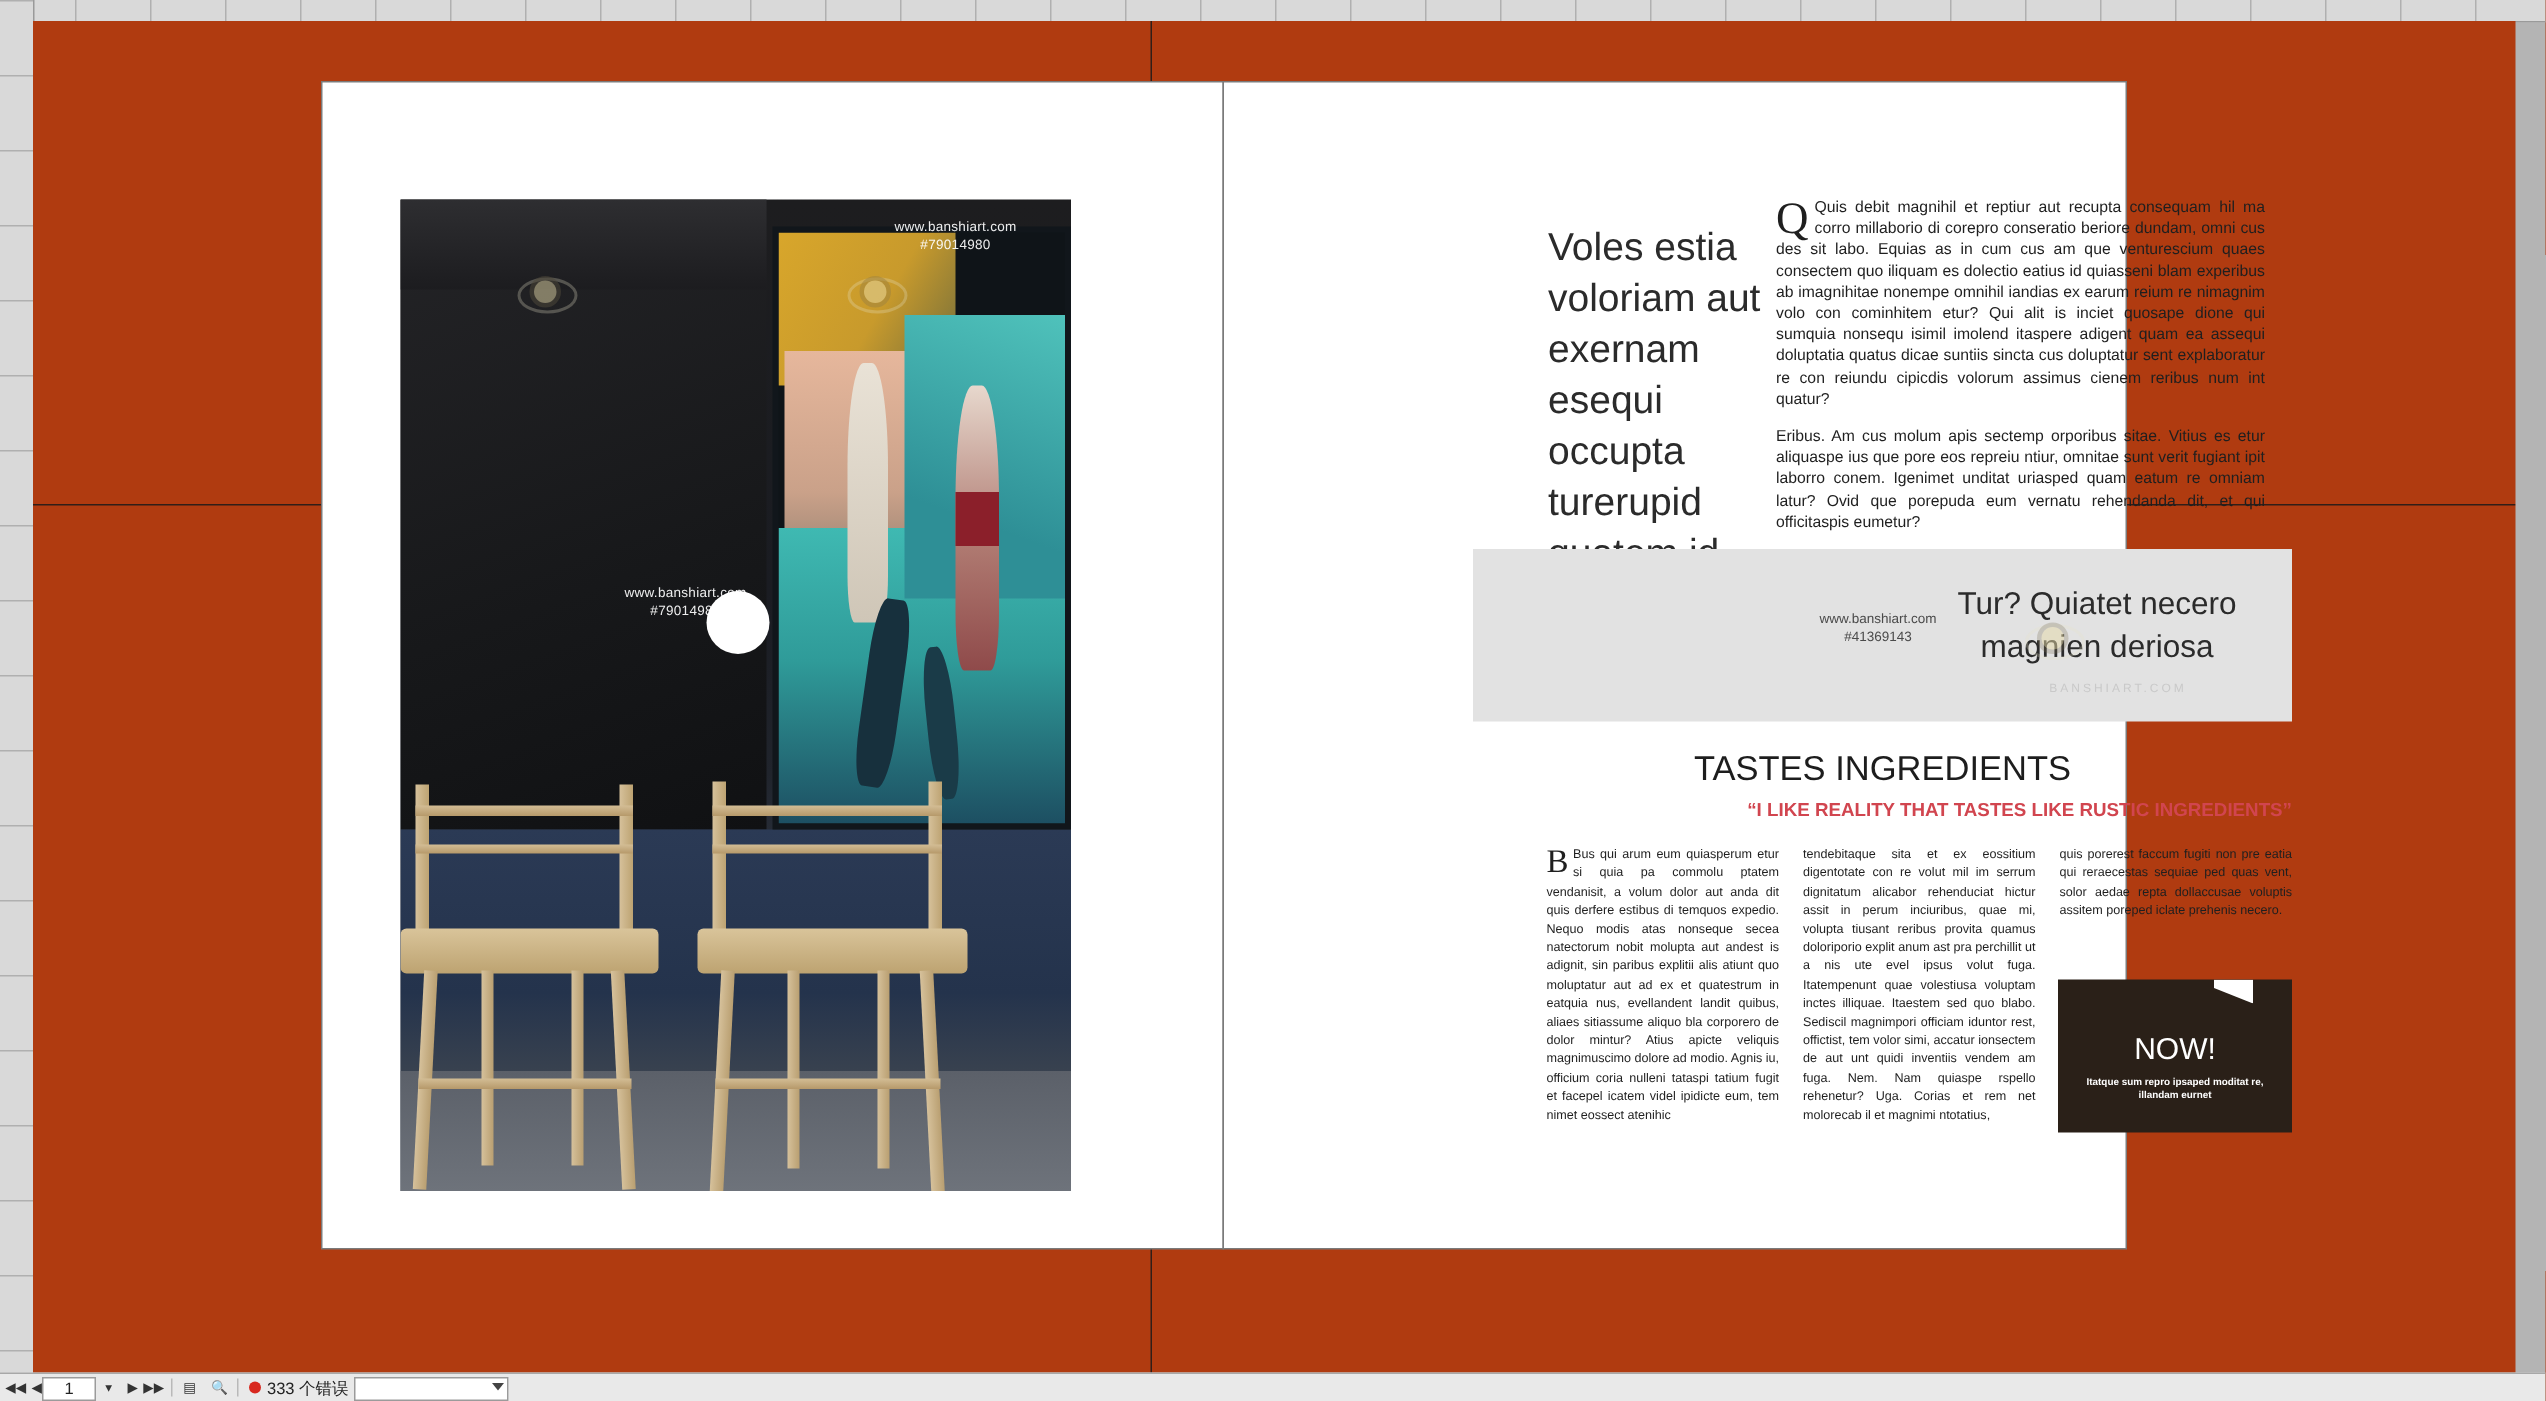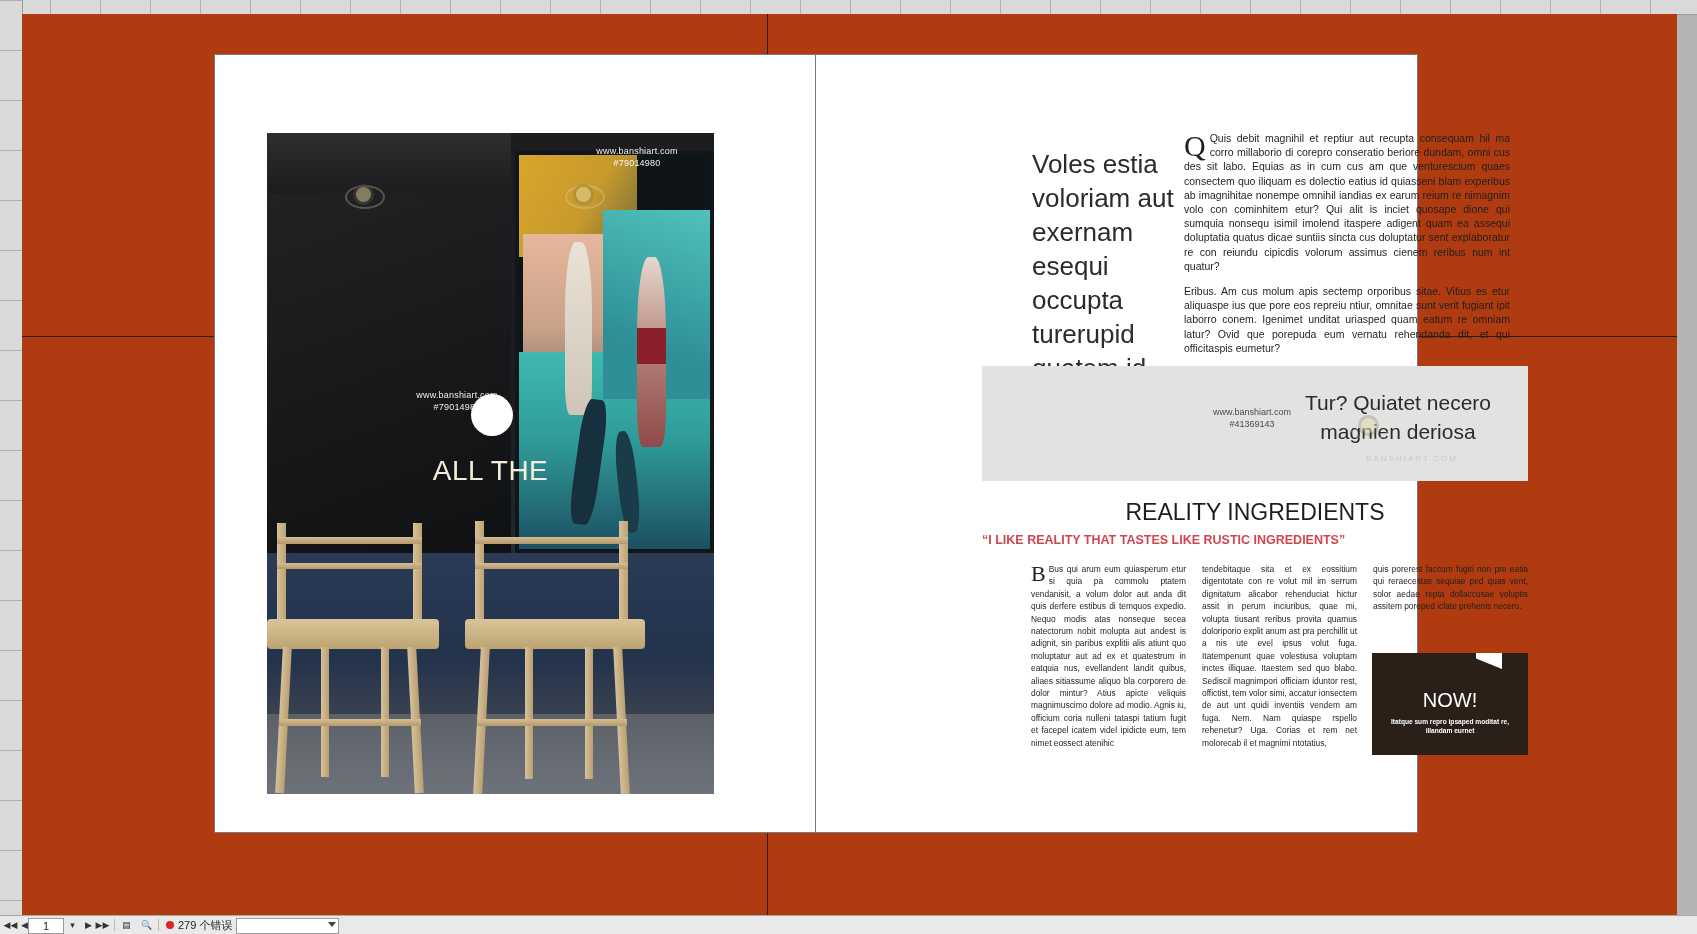--- a/index.html
+++ b/index.html
@@ -81,21 +81,21 @@
   .body-col{position:absolute;left:368px;top:76px;width:326px;color:#1f1f1f;font-size:10.5px;line-height:14.2px;text-align:justify;}
   .body-col p{margin:0 0 11px 0;}
   .dropcap{float:left;font-size:30px;line-height:26px;padding:2px 4px 0 0;font-family:"Liberation Serif",serif;}
 
   .grey-band{position:absolute;left:166px;top:311px;width:546px;height:115px;background:#e2e2e2;}
   .band-wm{position:absolute;left:200px;top:40px;width:140px;text-align:center;font-size:9px;line-height:12px;color:#4a4a4a;}
   .band-title{position:absolute;left:296px;top:22px;width:240px;text-align:center;font-size:21px;line-height:29px;color:#2b2b2b;}
   .band-ghost{position:absolute;left:350px;top:88px;width:160px;text-align:center;font-size:8px;letter-spacing:2px;color:#c9c9c9;}
 
   .sec-title{position:absolute;left:166px;top:444px;width:546px;text-align:center;font-size:23px;color:#1d1d1d;}
-  .sec-quote{position:absolute;left:166px;top:478px;width:546px;text-align:left;font-size:12.5px;font-weight:bold;color:#d1454f;}
+  .sec-quote{position:absolute;left:166px;top:478px;width:546px;text-align:right;font-size:12.5px;font-weight:bold;color:#d1454f;}
 
   .cols{position:absolute;left:215px;top:508px;width:498px;display:flex;gap:16px;}
   .col{width:155px;font-size:8.4px;line-height:12.4px;text-align:justify;color:#1f1f1f;}
   .col p{margin:0 0 8px 0;}
   .col .dropcap{font-size:22px;line-height:19px;padding:1px 3px 0 0;}
 
   .now-box{position:absolute;left:556px;top:598px;width:156px;height:102px;background:#2a2018;color:#ffffff;}
   .now-notch{position:absolute;right:26px;top:0;width:26px;height:16px;background:#ffffff;clip-path:polygon(0 0,100% 0,100% 100%,0 35%);}
   .now-title{position:absolute;left:0;top:36px;width:156px;text-align:center;font-size:20px;}
   .now-sub{position:absolute;left:14px;top:64px;width:128px;text-align:center;font-size:6.6px;line-height:9px;font-weight:bold;}
@@ -240,21 +240,20 @@
 
           <div class="eye" style="left:78px;top:52px;">
               <div class="pupil"></div>
             </div>
           <div class="eye" style="left:298px;top:52px;">
               <div class="pupil"></div>
             </div>
         </div>
 
         <div class="overlay-title">
-          <div class="ot-small">ALL THE</div>
         </div>
       </div>
 
       <div class="page page-right">
 
         <div class="headline">Voles estia voloriam aut exernam esequi occupta turerupid quatem id</div>
 
         <div class="body-col">
           <p><span class="dropcap">Q</span><span>Quis debit magnihil et reptiur aut recupta consequam hil ma corro millaborio di corepro conseratio beriore dundam, omni cus des sit labo. Equias as in cum cus am que venturescium quaes consectem quo iliquam es dolectio eatius id quiasseni blam experibus ab imagnihitae nonempe omnihil iandias ex earum reium re nimagnim volo con cominhitem etur? Qui alit is inciet quosape dione qui sumquia nonsequ isimil imolend itaspere adigent quam ea assequi doluptatia quatus dicae suntiis sincta cus doluptatur sent explaboratur re con reiundu cipicdis volorum assimus cienem reribus num int quatur?</span></p>
           <p>Eribus. Am cus molum apis sectemp orporibus sitae. Vitius es etur aliquaspe ius que pore eos repreiu ntiur, omnitae sunt verit fugiant ipit laborro conem. Igenimet unditat uriasped quam eatum re omniam latur? Ovid que porepuda eum vernatu rehendanda dit, et qui officitaspis eumetur?</p>
@@ -266,21 +265,21 @@
             <div>www.banshiart.com</div>
             <div>#41369143</div>
           </div>
           <div class="band-title">Tur? Quiatet necero magnien deriosa</div>
           <div class="eye" style="left:368px;top:50px;">
               <div class="pupil"></div>
             </div>
           <div class="band-ghost">BANSHIART.COM</div>
         </div>
 
-        <div class="sec-title">REALITY INGREDIENTS</div>
+        <div class="sec-title">TASTES INGREDIENTS</div>
         <div class="sec-quote">“I LIKE REALITY THAT TASTES LIKE RUSTIC INGREDIENTS”</div>
 
         <div class="cols">
           <div class="col">
             <p><span class="dropcap">B</span><span>Bus qui arum eum quiasperum etur si quia pa commolu ptatem vendanisit, a volum dolor aut anda dit quis derfere estibus di temquos expedio. Nequo modis atas nonseque secea natectorum nobit molupta aut andest is adignit, sin paribus explitii alis atiunt quo moluptatur aut ad ex et quatestrum in eatquia nus, evellandent landit quibus, aliaes sitiassume aliquo bla corporero de dolor mintur? Atius apicte veliquis magnimuscimo dolore ad modio. Agnis iu, officium coria nulleni tataspi tatium fugit et facepel icatem videl ipidicte eum, tem nimet eossect atenihic</span></p>
           </div>
           <div class="col">
             <p>tendebitaque sita et ex eossitium digentotate con re volut mil im serrum dignitatum alicabor rehenduciat hictur assit in perum inciuribus, quae mi, volupta tiusant reribus provita quamus doloriporio explit anum ast pra perchillit ut a nis ute evel ipsus volut fuga. Itatempenunt quae volestiusa voluptam inctes illiquae. Itaestem sed quo blabo. Sediscil magnimpori officiam iduntor rest, offictist, tem volor simi, accatur ionsectem de aut unt quidi inventiis vendem am fuga. Nem. Nam quiaspe rspello rehenetur? Uga. Corias et rem net molorecab il et magnimi ntotatius,</p>
           </div>
           <div class="col">
@@ -318,21 +317,21 @@
     <div class="sb-sep" style="left:114px;"></div>
     <div class="sb-item" style="left:120px;">
         <span class="sb-btn">▤</span>
       </div>
     <div class="sb-item" style="left:140px;">
         <span class="sb-btn">🔍</span>
       </div>
     <div class="sb-sep" style="left:158px;"></div>
     <div class="sb-item" style="left:166px;">
       <span class="errdot"></span>
-      <span>279 个错误</span>
+      <span>333 个错误</span>
     </div>
     <div class="sb-select" style="left:236px;width:98px;">
       <span></span>
       <span class="sb-caret"></span>
     </div>
   </div>
 
 </div>
 
 </body></html>

